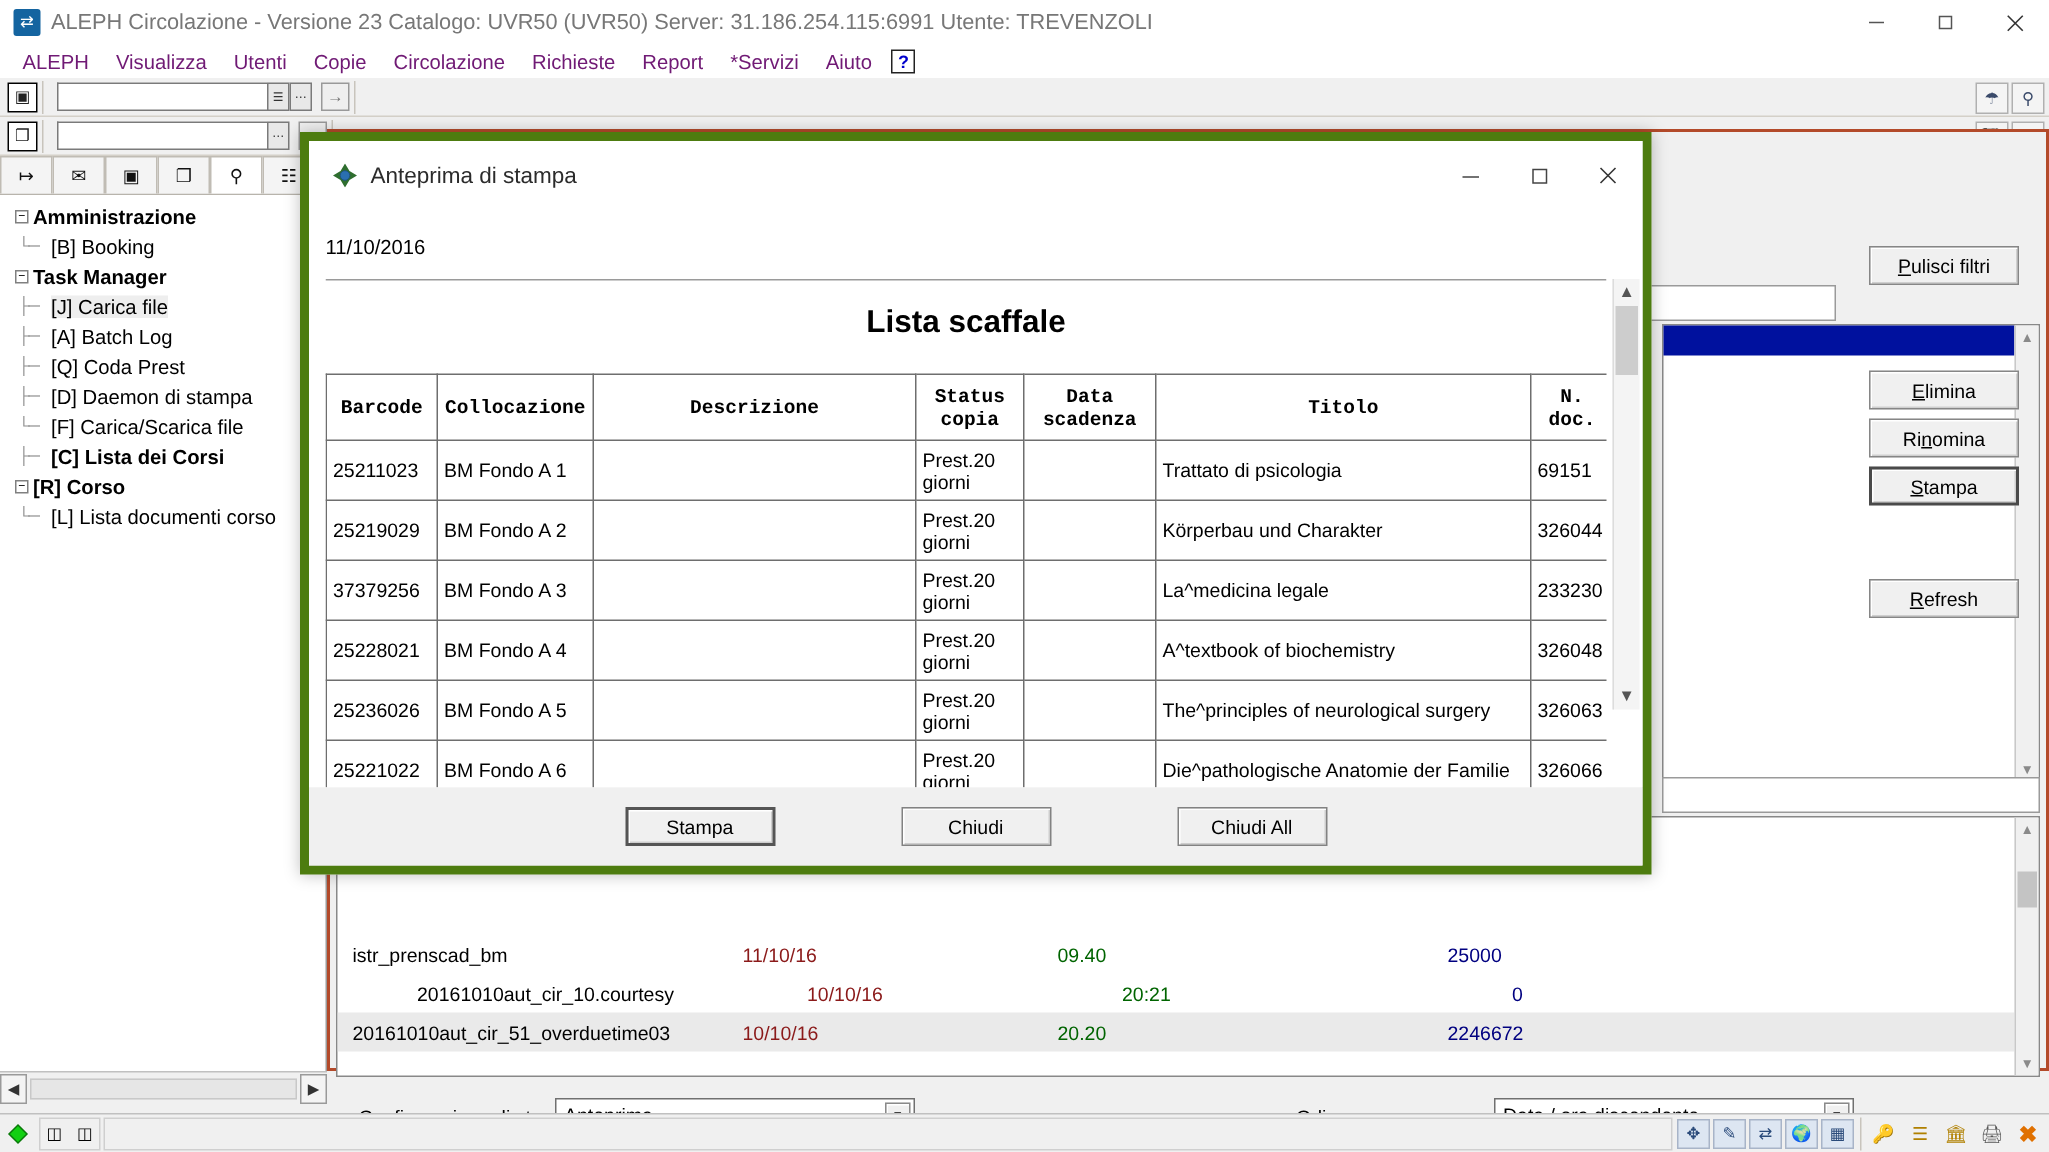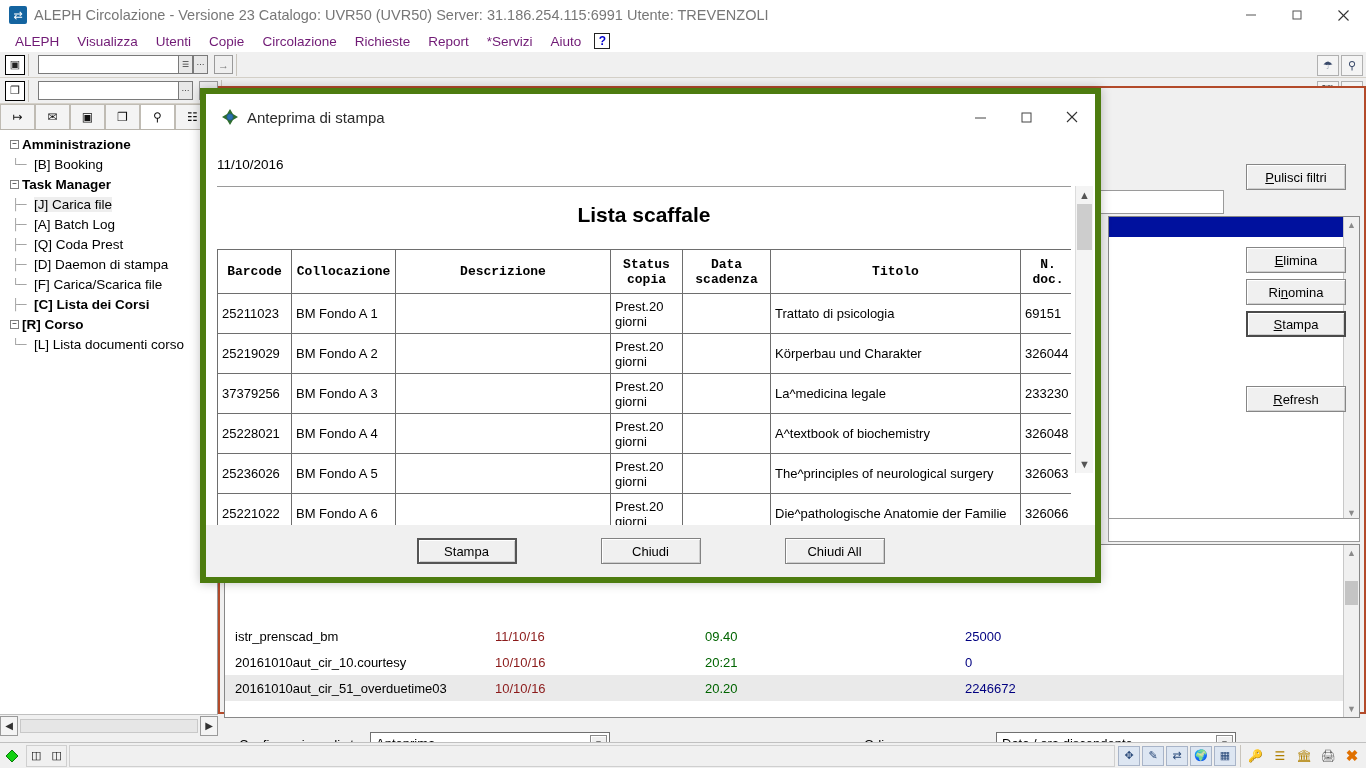--- a/index.html
+++ b/index.html
@@ -443,21 +443,21 @@
 
       <div class="bg-panel" style="left:884px; top:426px; width:252px; height:24px; background:#ffffff; border-color:#9a9a9a;"></div>
 
       <div class="bg-listbox" style="left:0px; top:452px; width:1136px; height:174px; overflow:hidden;">
         <div class="bg-row" style="top:78px;">
           <span class="c-name">istr_prenscad_bm</span>
           <span class="c-date">11/10/16</span>
           <span class="c-time">09.40</span>
           <span class="c-num">25000</span>
         </div>
-        <div class="bg-row" style="top:104px;">
+        <div class="bg-row" style="top:104px;padding-left:43px;">
           <span class="c-name">20161010aut_cir_10.courtesy</span>
           <span class="c-date">10/10/16</span>
           <span class="c-time">20:21</span>
           <span class="c-num">0</span>
         </div>
         <div class="bg-row alt" style="top:130px;">
           <span class="c-name">20161010aut_cir_51_overduetime03</span>
           <span class="c-date">10/10/16</span>
           <span class="c-time">20.20</span>
           <span class="c-num">2246672</span>

